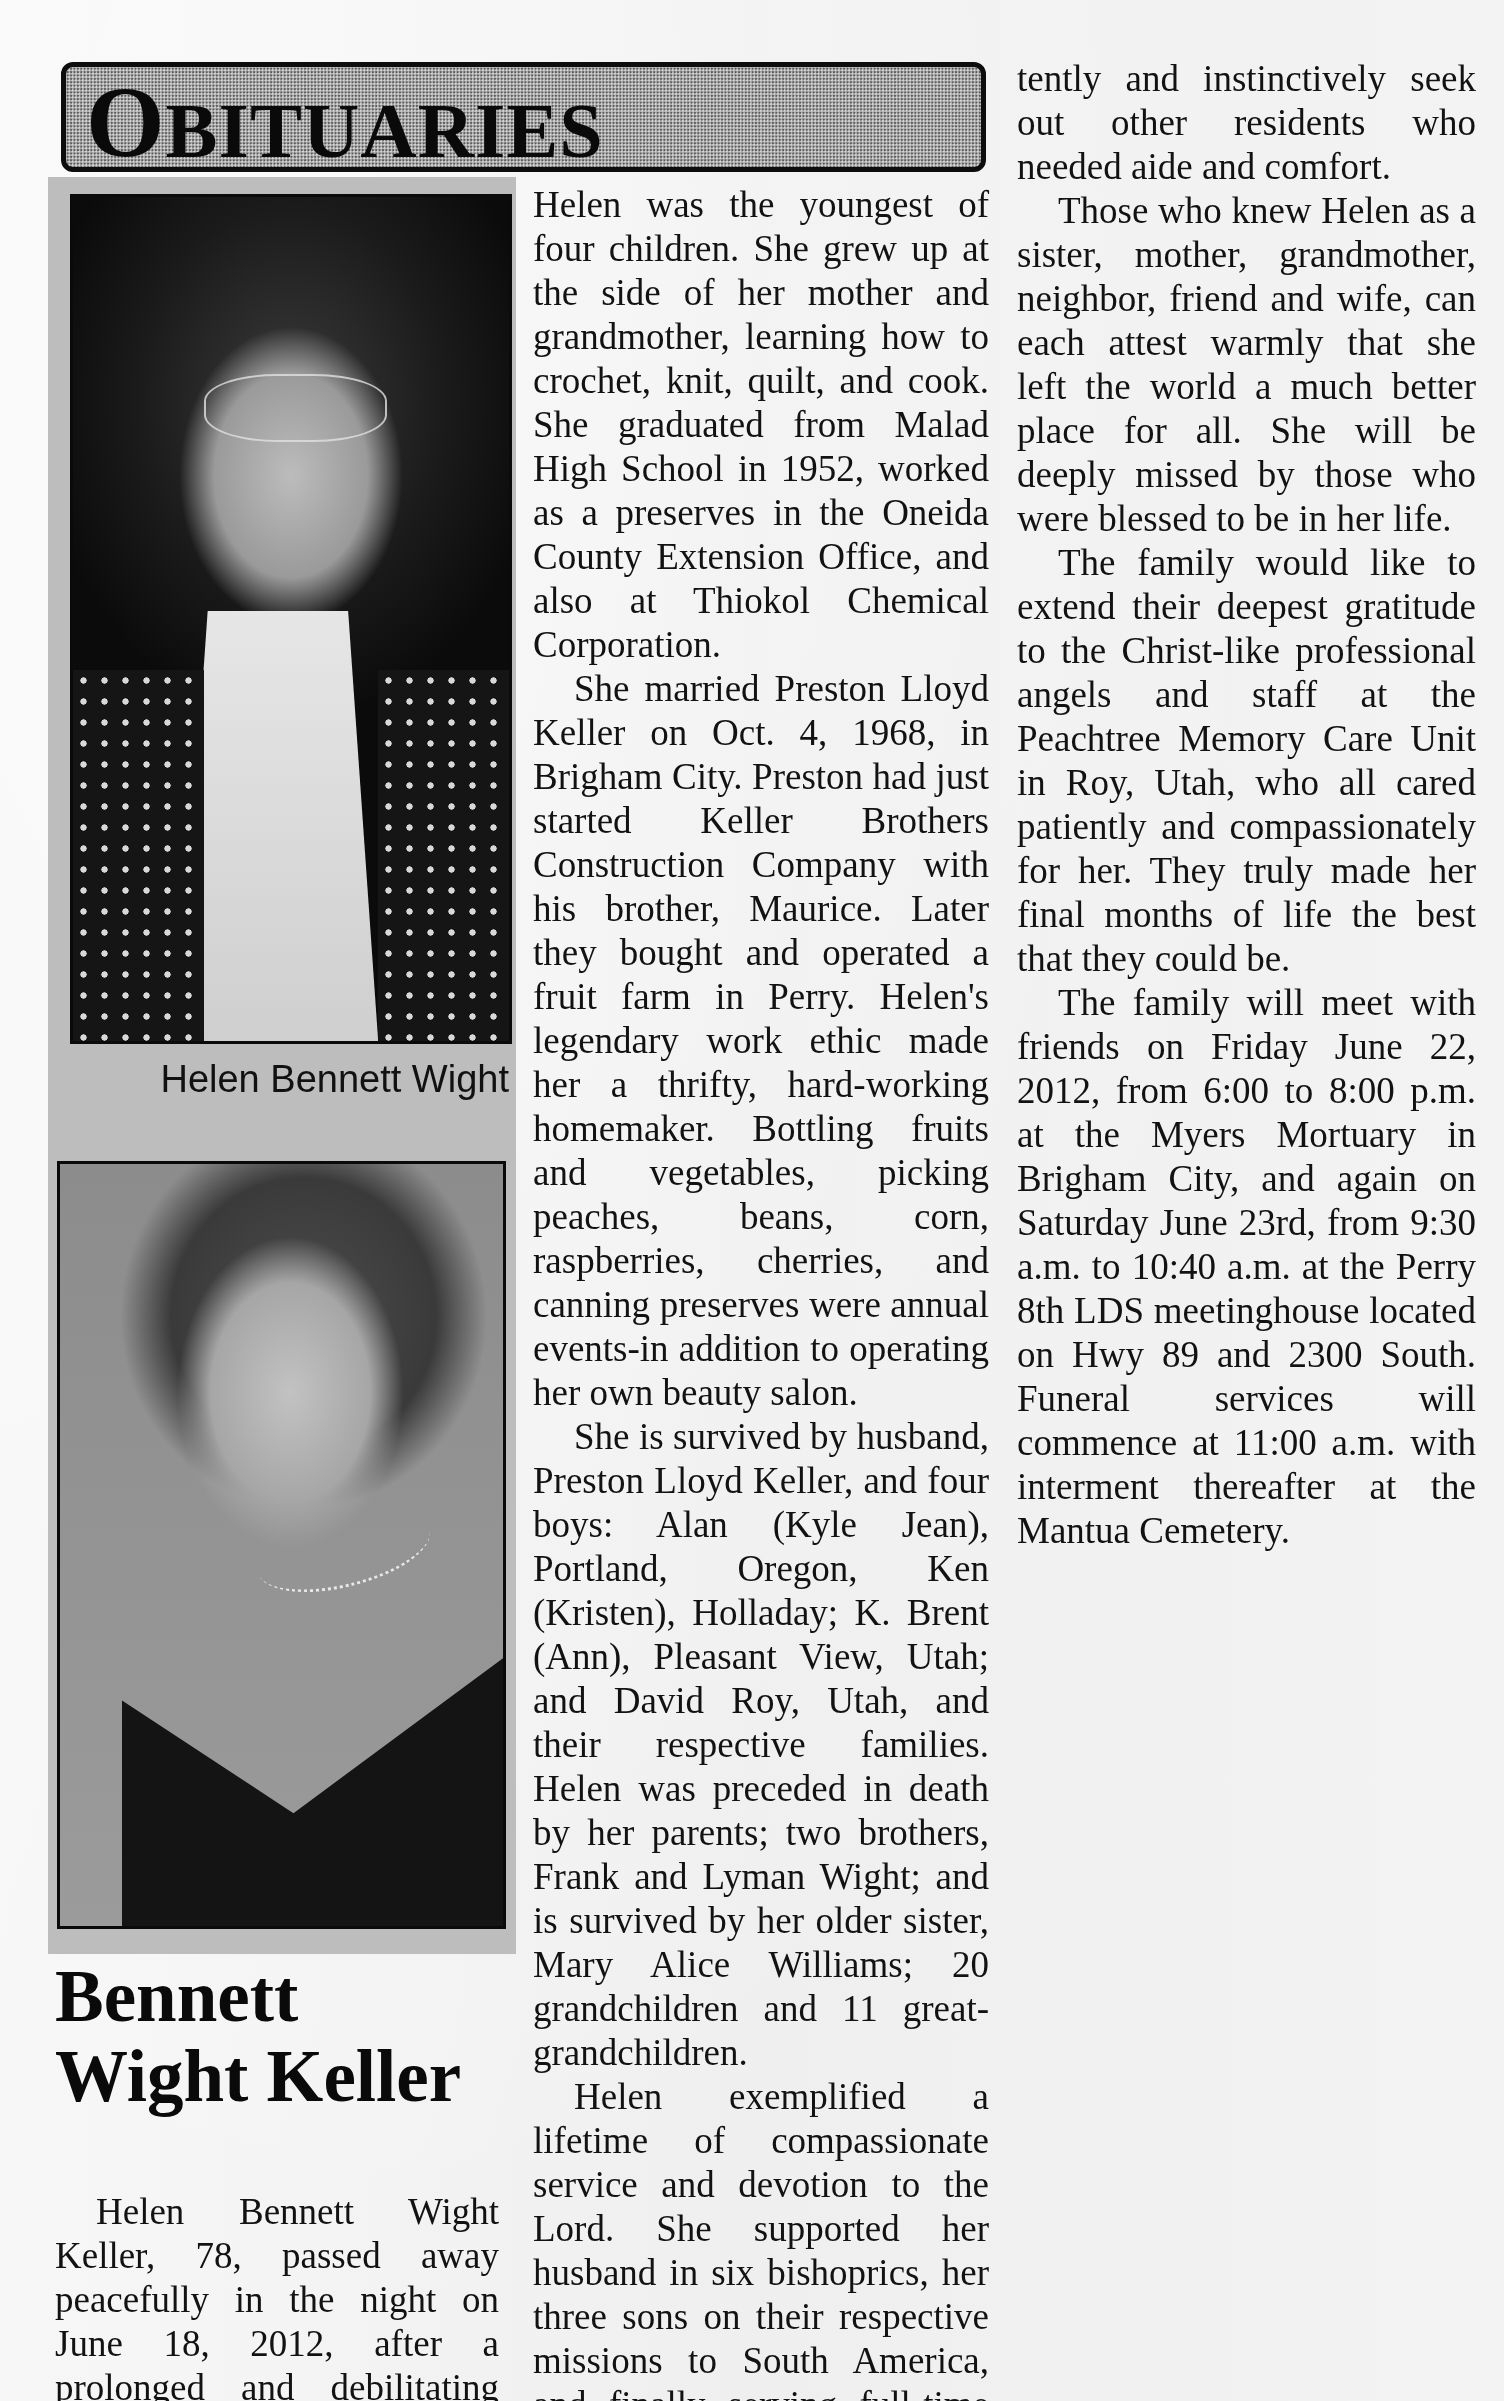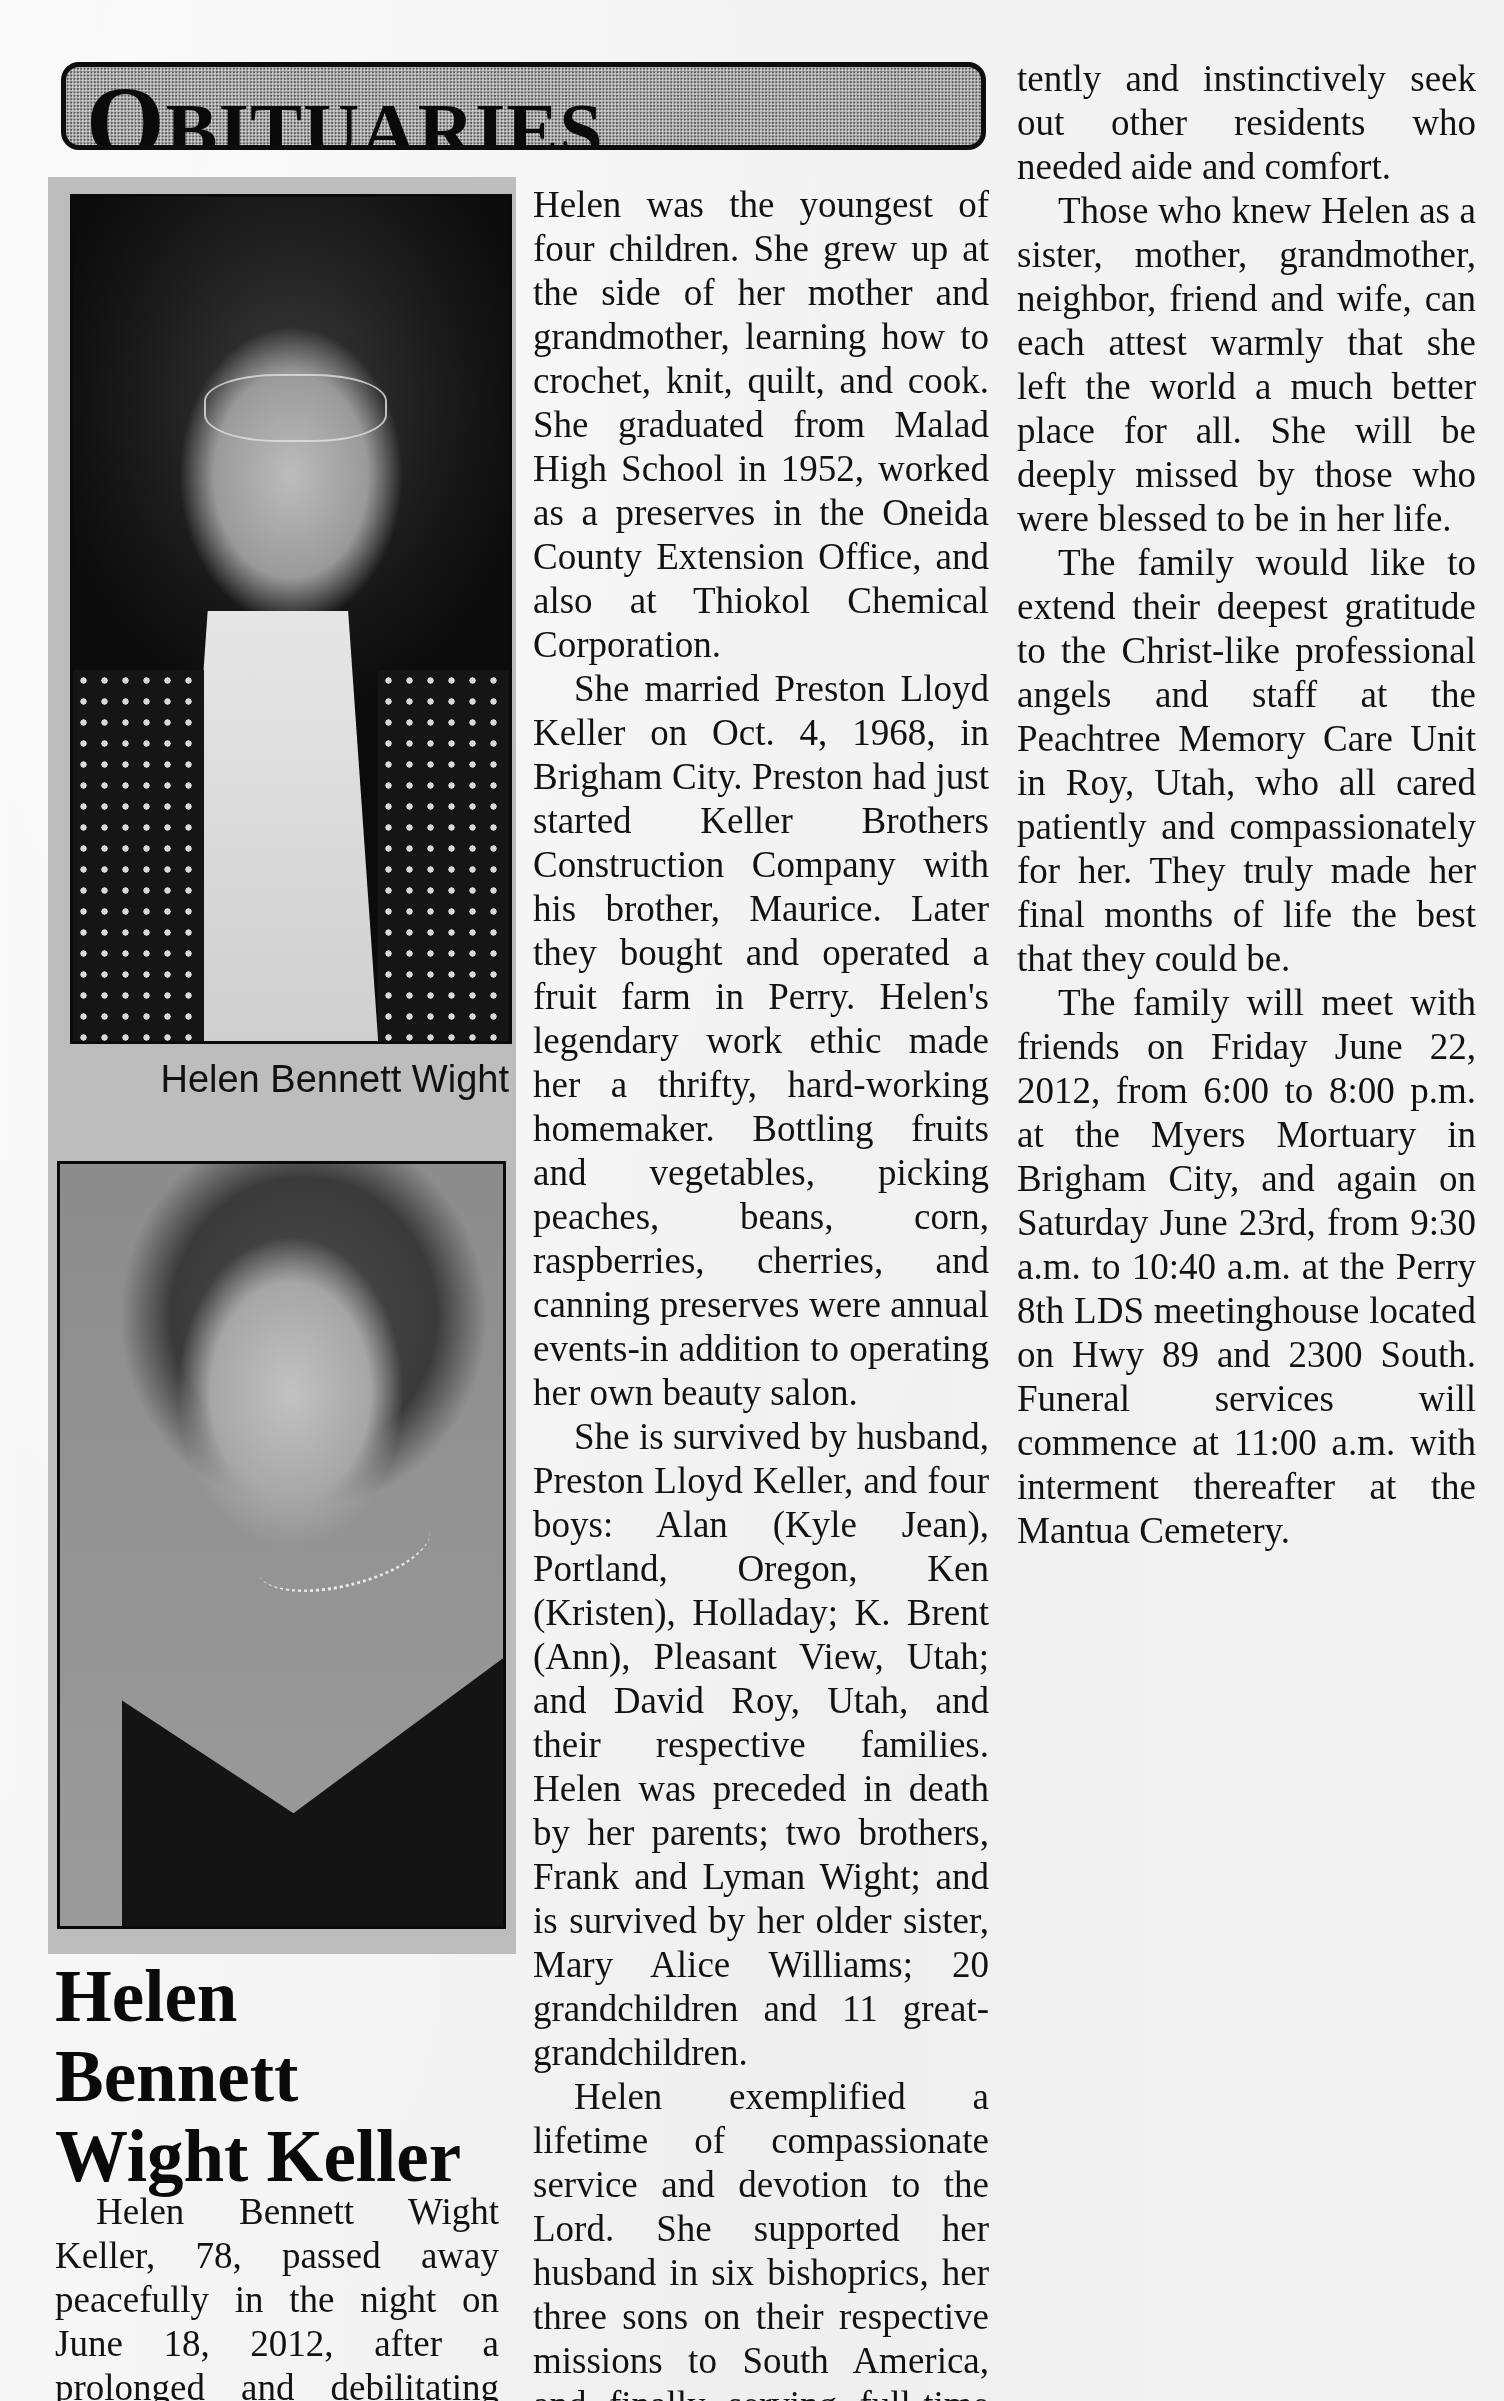--- a/index.html
+++ b/index.html
@@ -12,23 +12,23 @@
     color: #111;
   }
   .page-tint {
     position: absolute; inset: 0;
     background:
       radial-gradient(ellipse at 20% 10%, rgba(255,255,255,0.5), rgba(0,0,0,0) 60%),
       linear-gradient(90deg, #f7f7f7 0%, #efefef 50%, #f3f3f3 100%);
   }
   .header-box {
     position: absolute;
-    left: 61px; top: 62px; width: 925px; height: 88px;
+    left: 61px; top: 62px; width: 925px; height: 110px;
     border: 5.8px solid #0d0d0d;
-    border-radius: 18px;
+    border-radius: 12px;
     box-sizing: border-box;
     background-color: #a9a9a9;
     background-image:
       radial-gradient(#5a5a5a 0.6px, transparent 0.8px),
       radial-gradient(#d8d8d8 0.6px, transparent 0.8px);
     background-size: 3.4px 3.4px, 3.4px 3.4px;
     background-position: 0 0, 1.4px 1.4px;
     overflow: hidden;
   }
   .header-title {
@@ -144,21 +144,20 @@
 <div class="caption">
   <div>Helen Bennett Wight</div>
 </div>
 
 <div class="photo photo-2">
   <div class="dress"></div>
   <div class="necklace"></div>
 </div>
 
 <div class="headline">
-  <div>Helen</div>
   <div>Bennett</div>
   <div>Wight Keller</div>
 </div>
 
 <div class="col col-left">
   <p class="indent">Helen Bennett Wight Keller, 78, passed away peacefully in the night on June 18, 2012, after a prolonged and debilitating struggle with Alzheimer' Disease. Born in Malad, Idaho to Lyman Alma Wight and Mary Elnora Bennett on Feb. 21, 1934,</p>
 </div>
 
 <div class="col col-mid">
   <p>Helen was the youngest of four children. She grew up at the side of her mother and grandmother, learning how to crochet, knit, quilt, and cook. She graduated from Malad High School in 1952, worked as a preserves in the Oneida County Extension Office, and also at Thiokol Chemical Corporation.</p>

